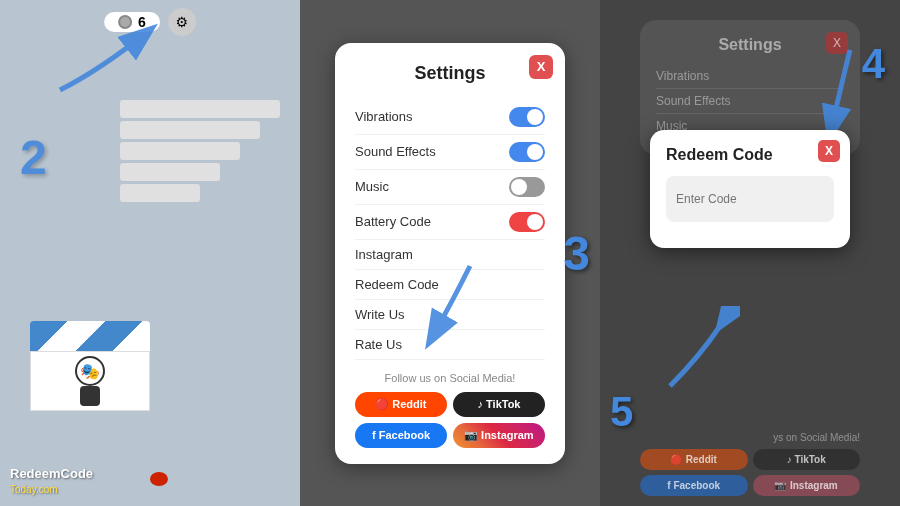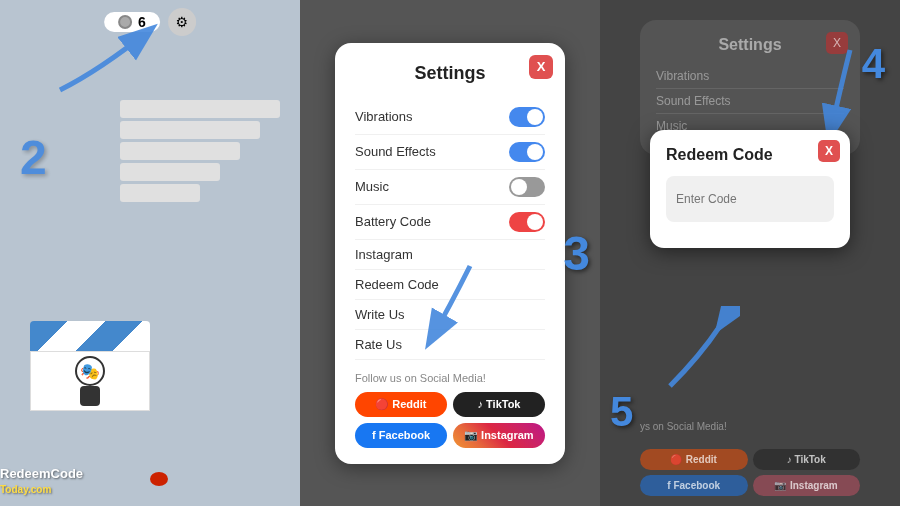--- a/index.html
+++ b/index.html
@@ -154,30 +154,30 @@
     }
 
     .num-2 {
       top: 130px;
       left: 20px;
     }
 
     .watermark {
       position: absolute;
       bottom: 10px;
-      left: 0;
+      left: 10px;
       font-size: 13px;
       font-weight: bold;
       color: white;
       text-shadow: 1px 1px 2px rgba(0,0,0,0.5);
     }
 
     .watermark-sub {
       font-size: 10px;
-      font-weight: bold;
+      font-weight: normal;
       color: #ffdd44;
     }
 
     
     .panel-settings {
       width: 300px;
       height: 506px;
       background: #555;
       position: relative;
       display: flex;
@@ -261,20 +261,21 @@
       border-radius: 50%;
       top: 2px;
     }
 
     .toggle-on::after { right: 2px; }
     .toggle-off::after { left: 2px; }
     .toggle-red::after { right: 2px; }
 
     .social-section {
       margin-top: 12px;
+      text-align: center;
     }
 
     .social-label {
       font-size: 11px;
       color: #888;
       margin-bottom: 8px;
     }
 
     .social-grid {
       display: grid;
@@ -428,22 +429,22 @@
       position: absolute;
       bottom: 10px;
       left: 50%;
       transform: translateX(-50%);
       width: 220px;
     }
 
     .social-label-bg {
       font-size: 10px;
       color: rgba(255,255,255,0.4);
-      text-align: left;
-      margin-bottom: 17px;
+      text-align: right;
+      margin-bottom: 6px;
     }
 
     .social-grid-bg {
       display: grid;
       grid-template-columns: 1fr 1fr;
       gap: 5px;
     }
 
     .social-btn-bg {
       border-radius: 16px;

